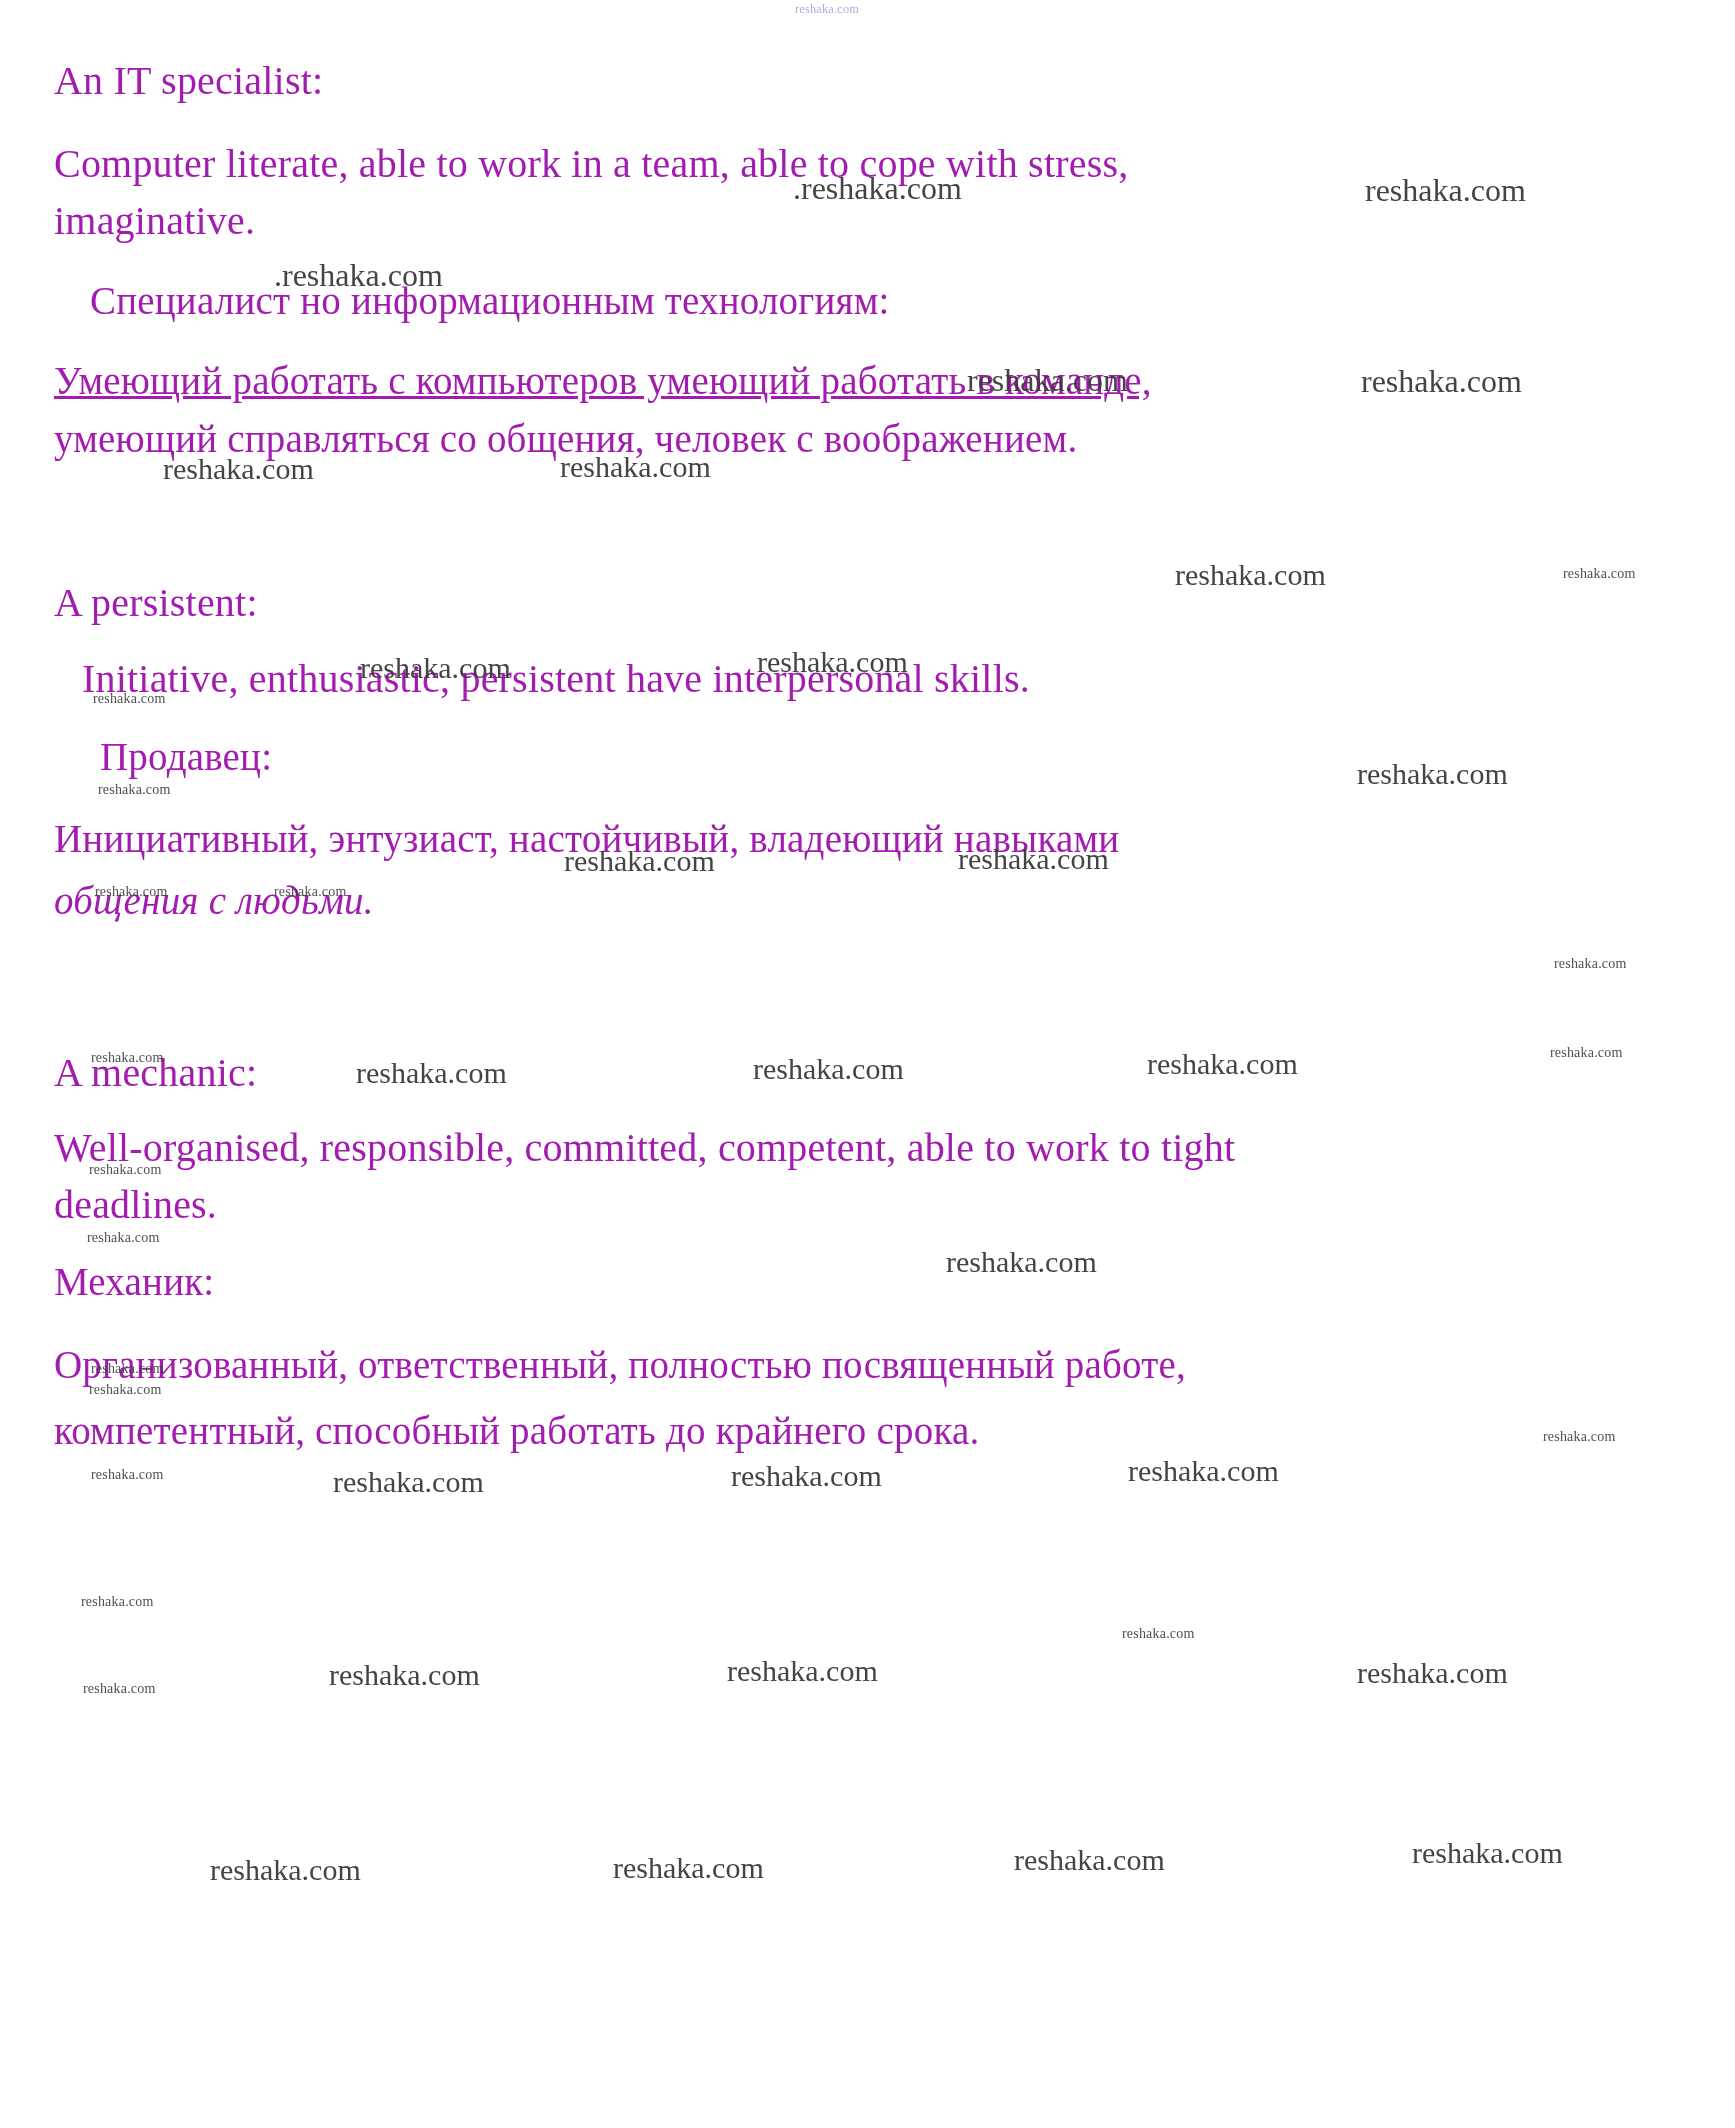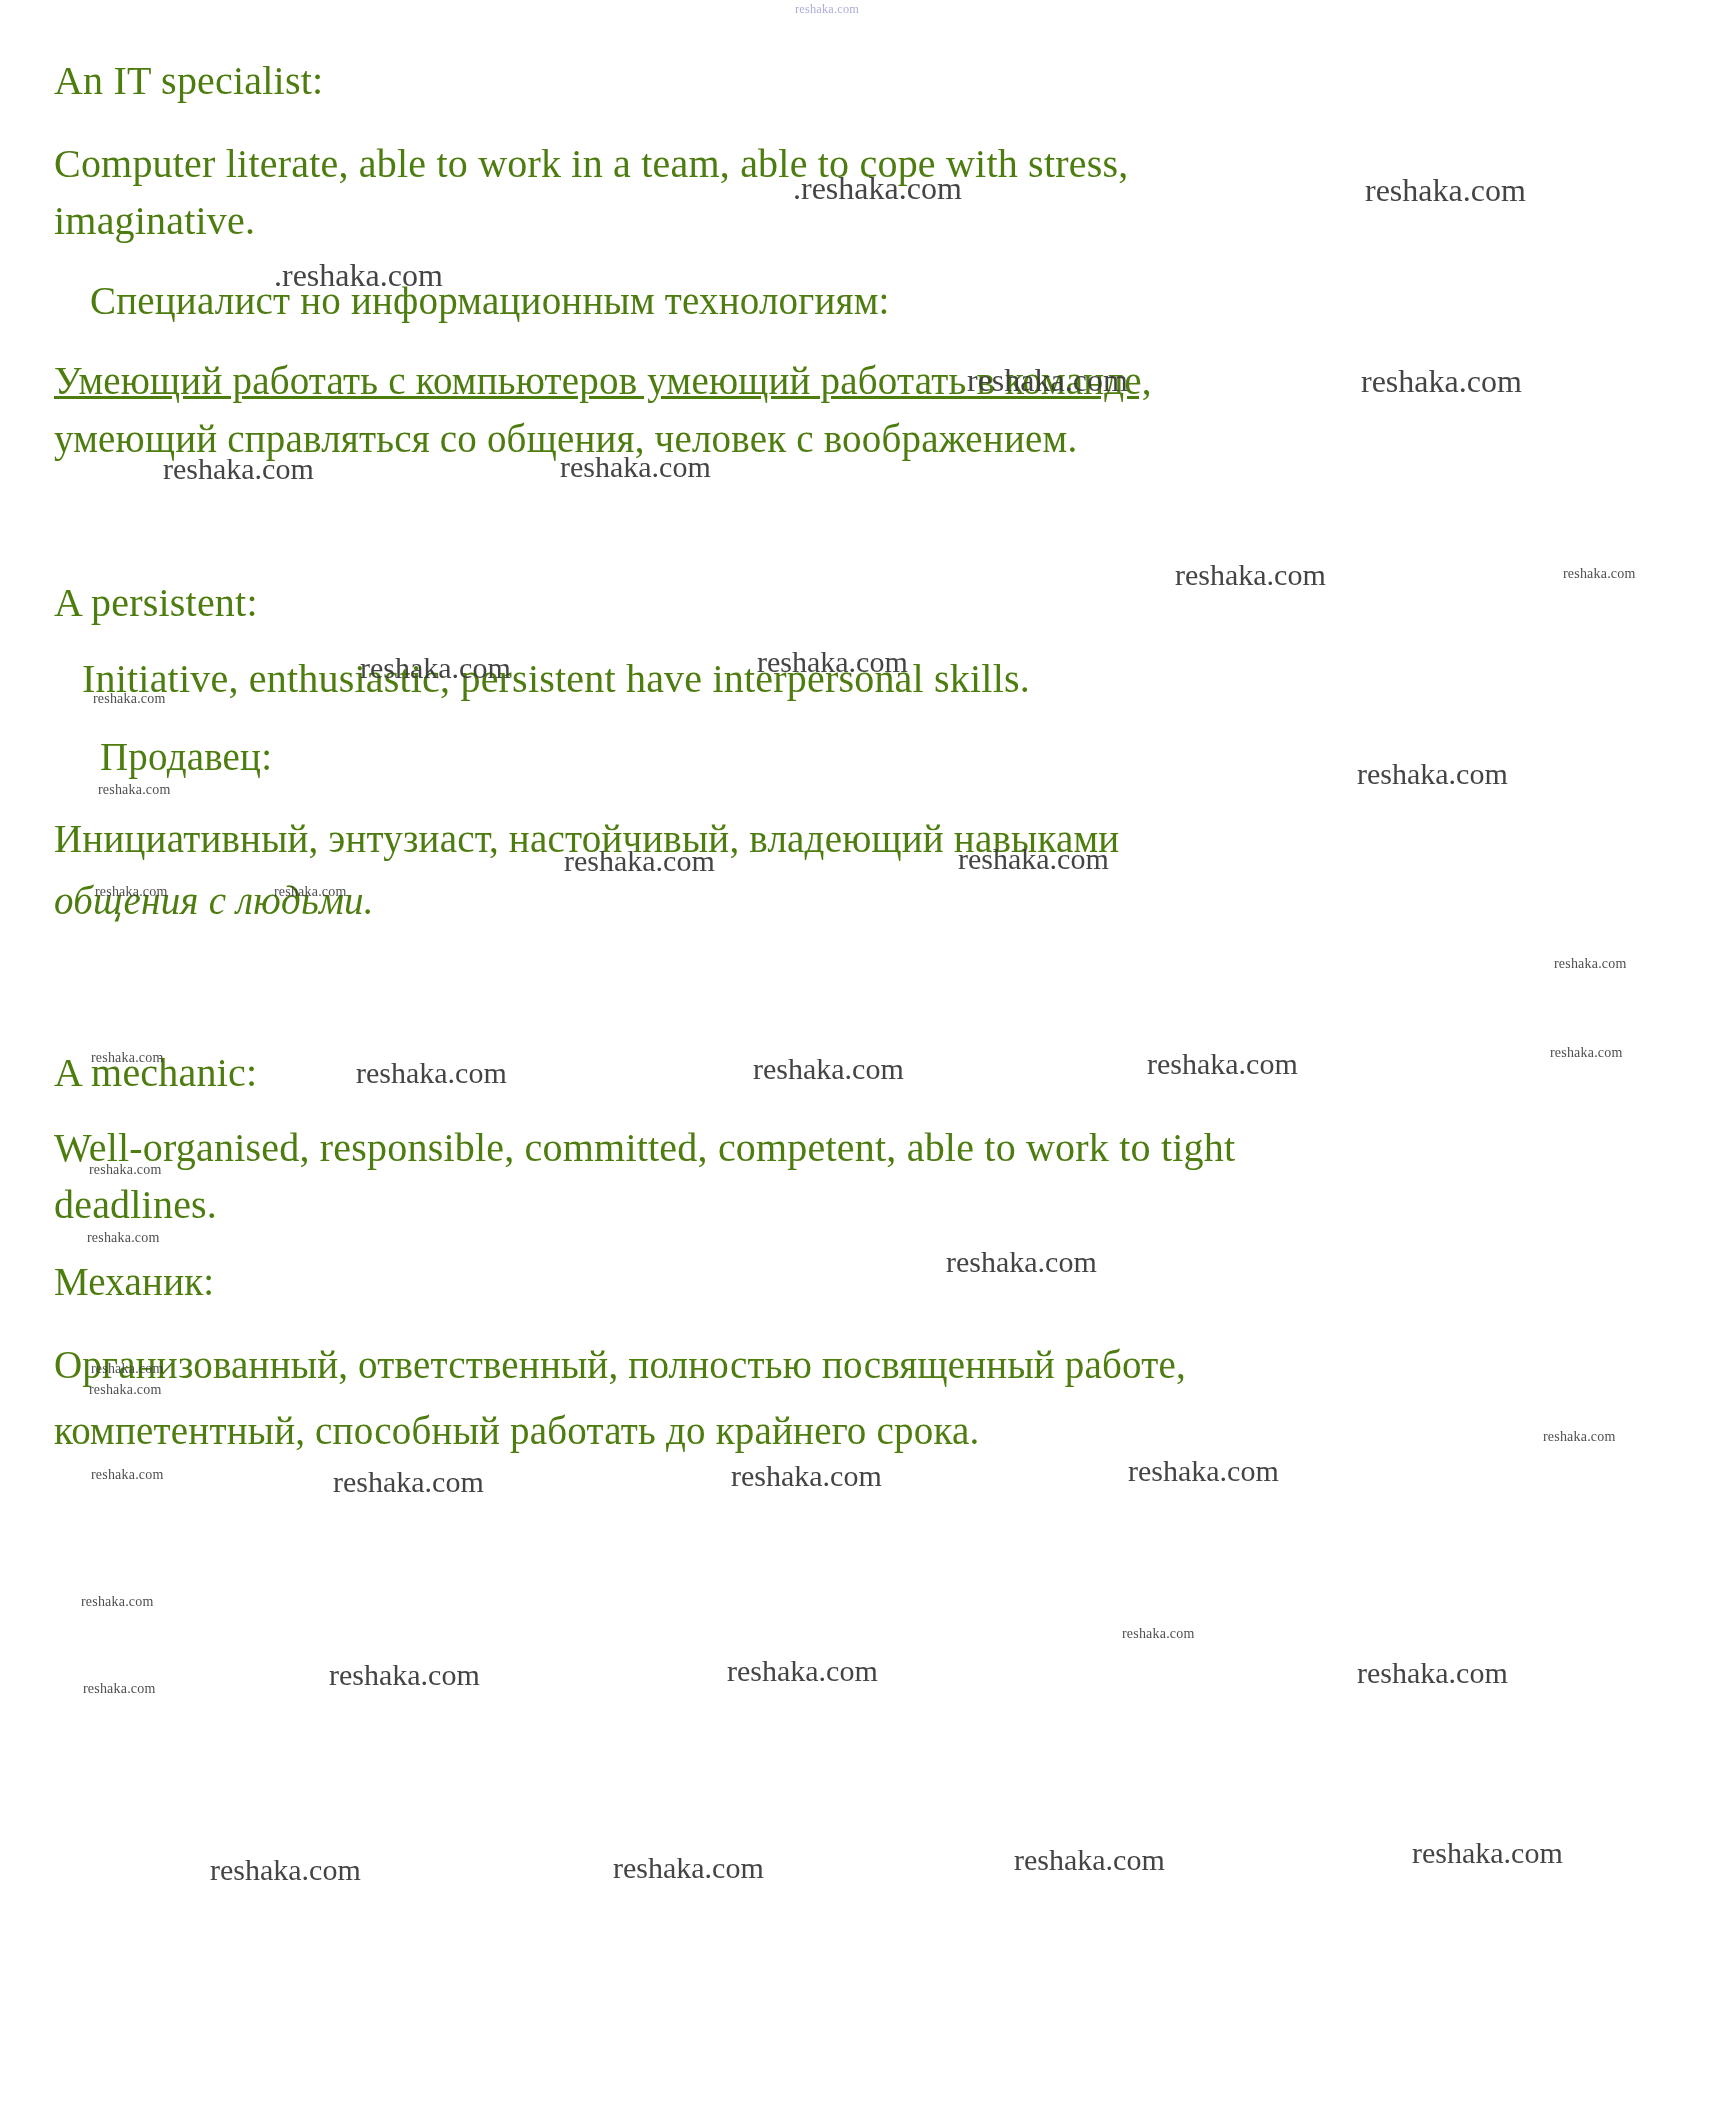--- a/index.html
+++ b/index.html
@@ -22,21 +22,21 @@
     left: 0;
     top: 0;
     width: 1736px;
     height: 2128px;
   }
 
   .line {
     position: absolute;
     white-space: nowrap;
     font-family: "Liberation Serif", serif;
-    color: #4d7c0f;
+    color: #a21caf;
     letter-spacing: 0.2px;
   }
 
   .en {
     font-size: 40px;
   }
   .ru {
     font-size: 39px;
   }
 

